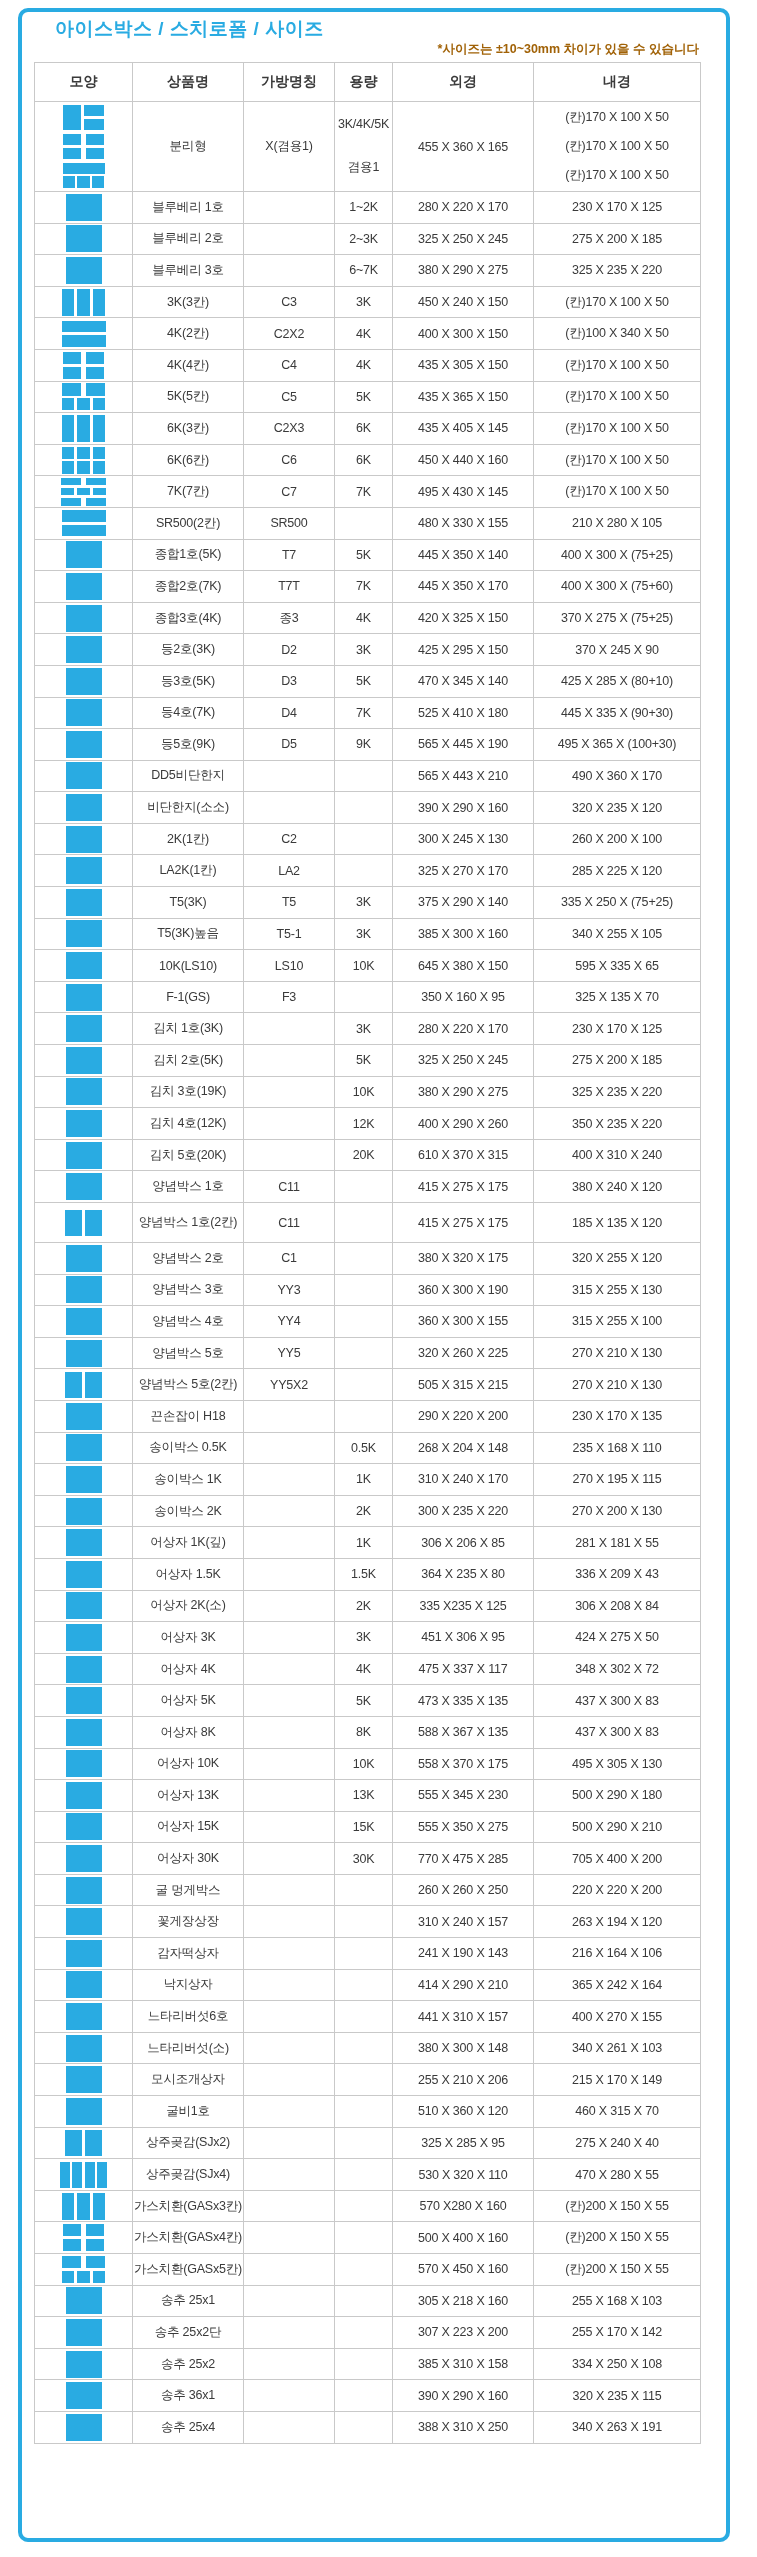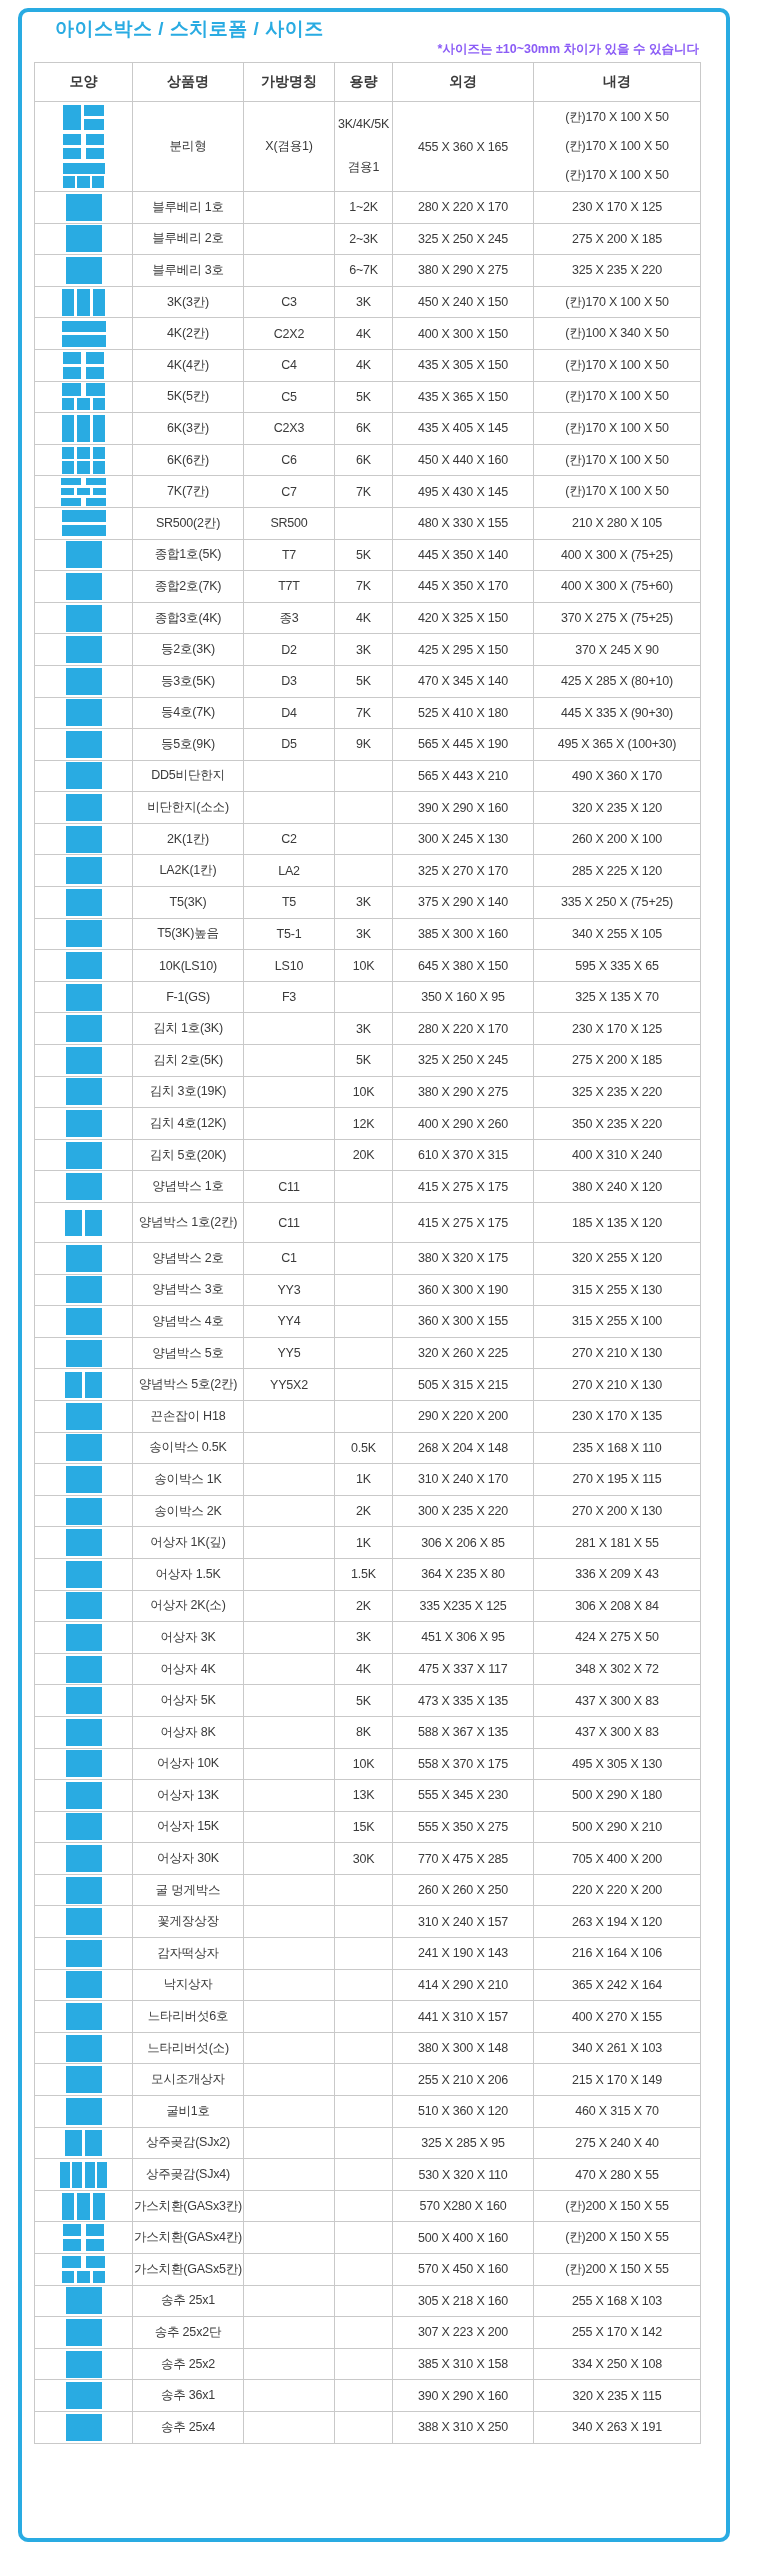--- a/index.html
+++ b/index.html
@@ -1,19 +1,19 @@
 <!DOCTYPE html>
 <html><head>
 <meta charset="utf-8">
 <style>
   html,body{margin:0;padding:0;background:#ffffff;}
   body{position:relative;width:757px;height:2557px;font-family:"Liberation Sans","DejaVu Sans",sans-serif;overflow:hidden;}
   .frame{position:absolute;left:18px;top:8px;width:712px;height:2534px;border:4px solid #29ABE2;border-radius:10px;background:#fff;box-sizing:border-box;}
   .title{position:absolute;left:55px;top:16px;font-size:19px;font-weight:bold;color:#29ABE2;letter-spacing:0.5px;white-space:nowrap;}
-  .note{position:absolute;right:58px;top:41px;font-size:12.5px;font-weight:bold;color:#8b5cf6;white-space:nowrap;}
+  .note{position:absolute;right:58px;top:41px;font-size:12.5px;font-weight:bold;color:#a16207;white-space:nowrap;}
   table.size-table{position:absolute;left:34px;top:62px;border-collapse:collapse;table-layout:fixed;background:#fff;}
   .size-table th,.size-table td{border:1.5px solid #c9c9c9;text-align:center;vertical-align:middle;color:#3a3a3a;padding:0;overflow:hidden;white-space:nowrap;}
   .size-table th{font-size:14px;font-weight:600;height:38px;background:#fff;}
   .size-table td{font-size:12.5px;letter-spacing:-0.2px;}
   .shape-stack{display:flex;flex-direction:column;align-items:center;justify-content:center;gap:4px;}
   .shape-box{position:relative;}
   .shape-cell{position:absolute;background:#29ABE2;}
   .multi-wrap{display:flex;flex-direction:column;justify-content:space-around;align-items:center;height:86px;}
 </style>
 </head>

